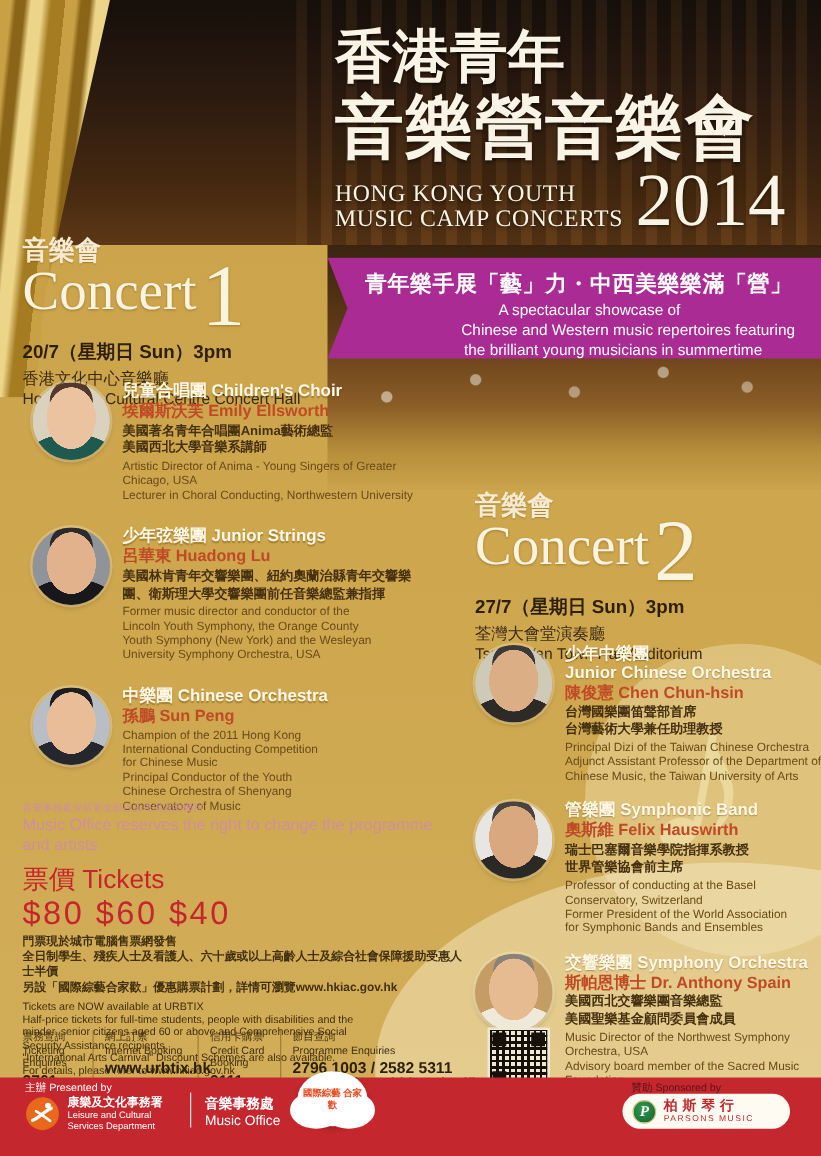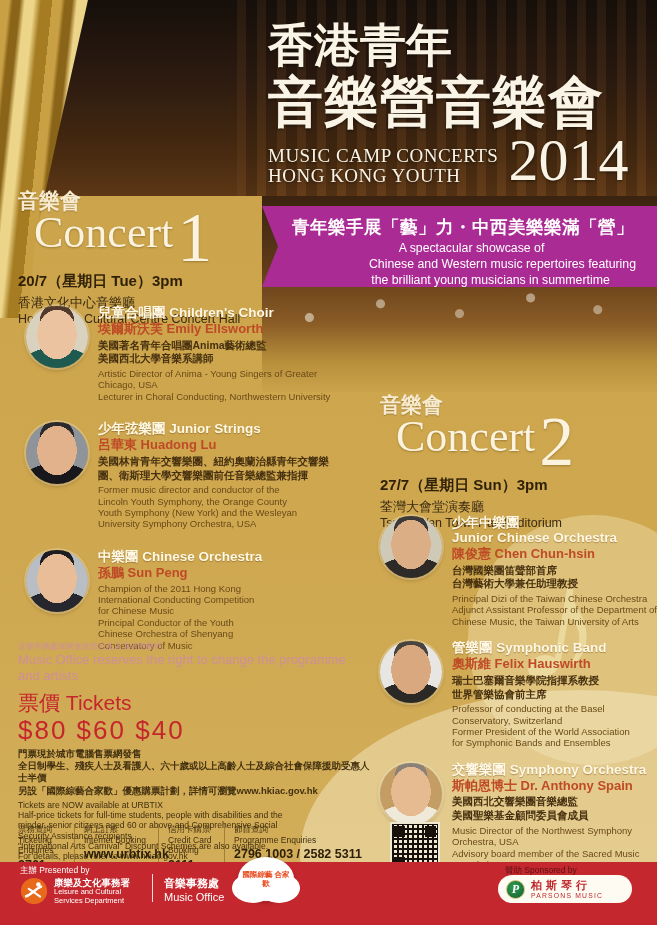--- a/index.html
+++ b/index.html
@@ -48,21 +48,21 @@
   .t-en-row{ display:flex; align-items:flex-end; margin-top:2px; }
   .t-en{ font-size:19px; line-height:1.07; letter-spacing:.5px; }
   .t-year{ font-size:60px; line-height:.85; margin-left:10px; }
   
   .concert{ position:absolute; }
   .concert1{ left:18px; top:190px; width:255px; }
   .concert2{ left:380px; top:394px; width:265px; }
   .c-zh{ font-size:21px; color:#f6ead0; font-weight:600; line-height:1.05; text-shadow:0 1px 1px rgba(90,60,10,.35); }
   .c-row{ display:flex; align-items:flex-start; color:#fbf3dd; font-family:"Liberation Serif", serif;
     text-shadow:0 1px 2px rgba(90,60,10,.4); }
-  .c-word{ font-size:44px; line-height:.95;margin-left:16px; }
+  .c-word{ font-size:44px; line-height:.95; }
   .c-num{ font-size:70px; line-height:.75; margin-left:4px; }
   .c-date{ font-size:15px; font-weight:bold; color:#2e1f07; margin-top:7px; }
   .c-venue-zh{ font-size:13px; color:#3a2a12; margin-top:3px; }
   .c-venue-en{ font-size:12.5px; color:#3a2a12; }
   
   .banner{
     position:absolute; left:262px; top:206px; width:395px; height:81px; background:#ab2b95;
     clip-path:polygon(0 0,100% 0,100% 100%,0 100%,16px 50%);
     color:#fff; padding:9px 6px 0 30px;
   }
@@ -176,34 +176,34 @@
   <div class="curtain"></div>
   <div class="circle1"></div>
   <div class="note">♪</div>
   <div class="ellipse-bottom"></div>
 
   <div class="title-block">
     <div class="t-zh1">香港青年</div>
     <div class="t-zh2">音樂營音樂會</div>
     <div class="t-en-row">
       <div class="t-en">
+        <div>HONG KONG YOUTH</div>
         <div>MUSIC CAMP CONCERTS</div>
-        <div>HONG KONG YOUTH</div>
       </div>
       <div class="t-year">2014</div>
     </div>
   </div>
 
   <div class="concert concert1">
     <div class="c-zh">音樂會</div>
     <div class="c-row">
       <span class="c-word">Concert</span>
       <span class="c-num">1</span>
     </div>
-    <div class="c-date">20/7（星期日 Tue）3pm</div>
+    <div class="c-date">20/7（星期日 Sun）3pm</div>
     <div class="c-venue-zh">香港文化中心音樂廳</div>
     <div class="c-venue-en">Hong Kong Cultural Centre Concert Hall</div>
   </div>
 
   <div class="banner">
     <div class="b-zh">青年樂手展「藝」力・中西美樂樂滿「營」</div>
     <div class="b-en">A spectacular showcase of</div>
     <div class="b-en b-en2">Chinese and Western music repertoires featuring</div>
     <div class="b-en b-en3">the brilliant young musicians in summertime</div>
   </div>

